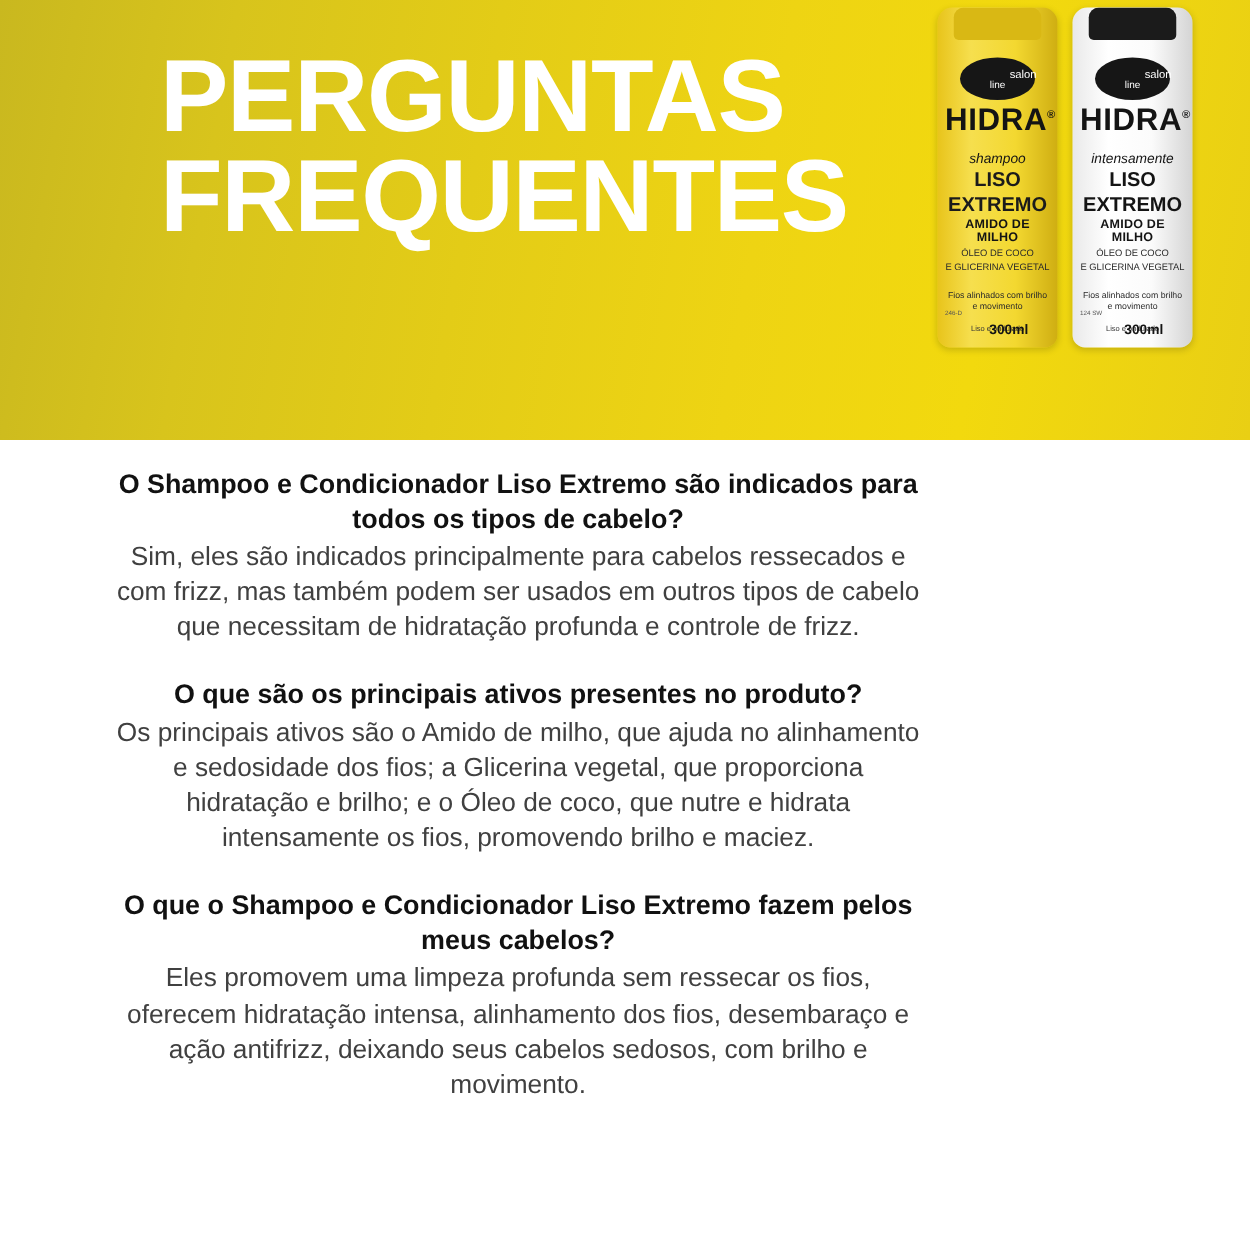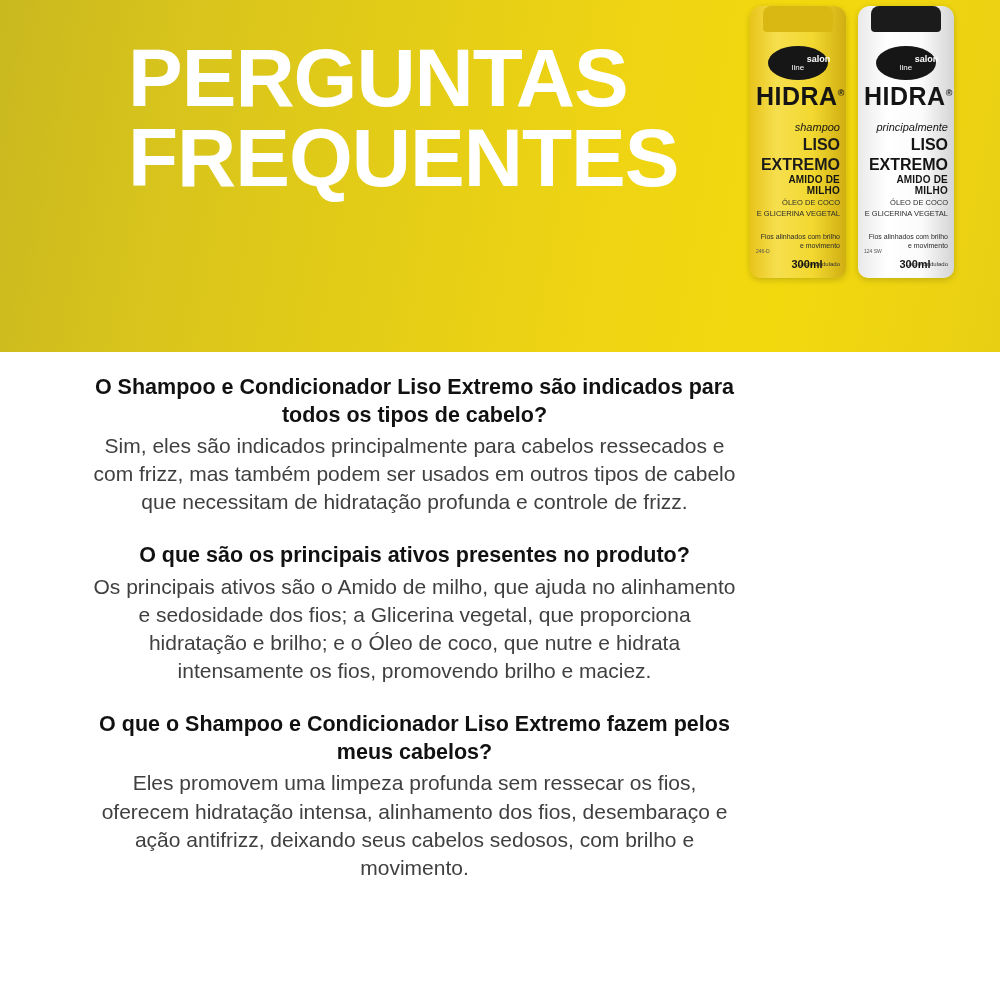--- a/index.html
+++ b/index.html
@@ -93,29 +93,29 @@
     height: 34px;
     border-radius: 50%;
     background: #161616;
     color: #ffffff;
     display: flex;
     flex-direction: column;
     align-items: center;
     justify-content: center;
     line-height: 1;
   }
-  .brand-badge .b1 { font-size: 9px; font-weight: 700; margin-left: 41px; }
+  .brand-badge .b1 { font-size: 9px; font-weight: 400; margin-left: 41px; }
   .brand-badge .b2 { font-size: 8px; font-weight: 400; }
 
   .bottle-body {
     position: absolute;
     left: 0;
     right: 0;
     top: 78px;
-    text-align: right;
+    text-align: center;
     padding: 0 6px;
   }
   .hidra {
     font-size: 25px;
     font-weight: 700;
     letter-spacing: 0.5px;
     color: #141414;
     line-height: 1;
   }
   .hidra sup { font-size: 9px; vertical-align: super; }
@@ -236,21 +236,21 @@
       </div>
 
       <div class="bottle cond">
         <div class="cap"></div>
         <div class="brand-badge">
           <span class="b1">salon</span>
           <span class="b2">line</span>
         </div>
         <div class="bottle-body">
           <div class="hidra"><span>HIDRA</span><sup>®</sup></div>
-          <div class="b-type">principalmente</div>
+          <div class="b-type">intensamente</div>
           <div class="b-line1">LISO</div>
           <div class="b-line1">EXTREMO</div>
           <div class="b-actives">AMIDO DE MILHO</div>
           <div class="b-actives-sub">ÓLEO DE COCO</div>
           <div class="b-actives-sub">E GLICERINA VEGETAL</div>
           <div class="b-claim">Fios alinhados com brilho e movimento</div>
           <div class="b-claim2">Liso e ondulado</div>
 
         </div>
         <div class="b-sidecode">124 SW</div>

